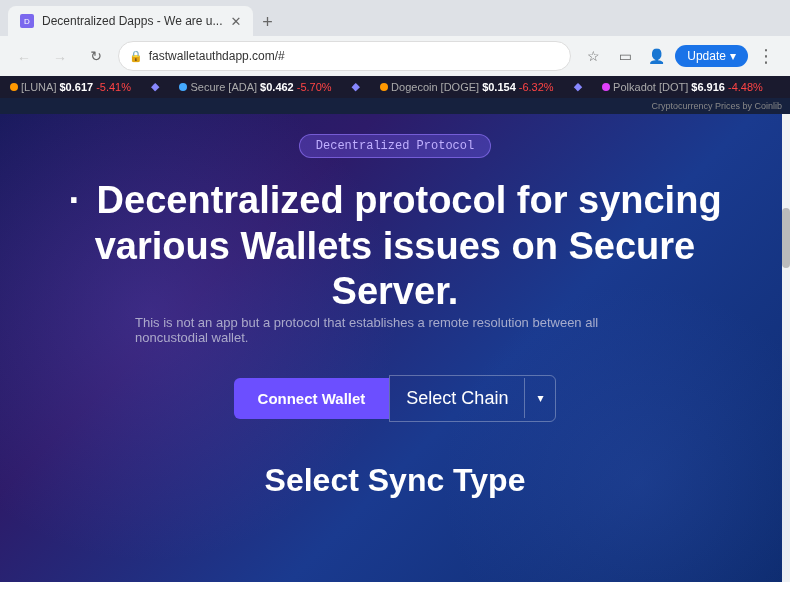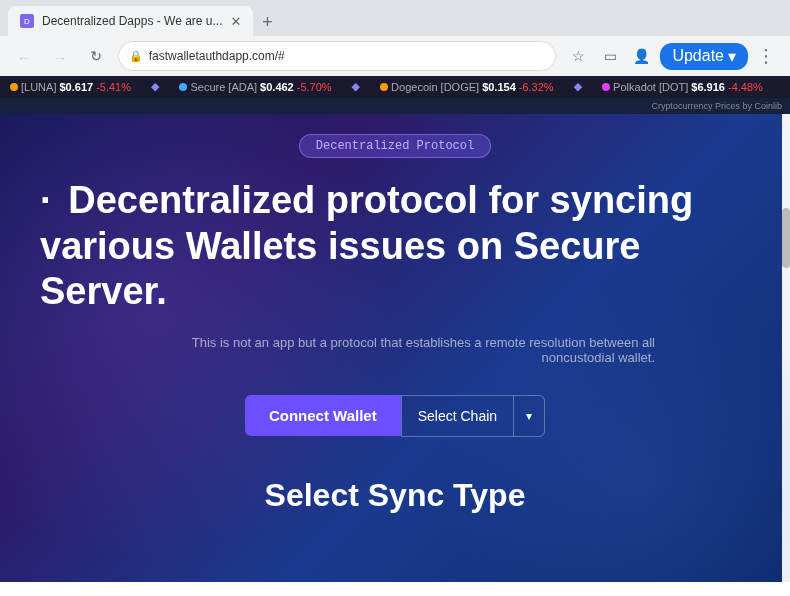--- a/index.html
+++ b/index.html
@@ -125,24 +125,24 @@
       color: #666;
       font-size: 14px;
     }
 
     .update-btn {
       background: #1a73e8;
       color: white;
       border: none;
       border-radius: 12px;
       padding: 4px 12px;
-      font-size: 16px;
-      cursor: pointer;
-      display: flex;
-      align-items: flex-start;
+      font-size: 12px;
+      cursor: pointer;
+      display: flex;
+      align-items: flex-end;
       gap: 4px;
     }
 
     .menu-btn {
       width: 28px;
       height: 28px;
       border-radius: 50%;
       border: none;
       background: transparent;
       cursor: pointer;
@@ -242,36 +242,35 @@
       margin-bottom: 20px;
       position: relative;
       z-index: 1;
       font-family: Liberation Mono, monospace;
     }
 
     .main-heading {
       font-size: 38px;
       font-weight: 900;
       color: white;
-      text-align: left;
+      text-align: center;
       line-height: 1.2;
-      margin-bottom: 20px;
       position: relative;
       z-index: 1;
     }
 
     .main-heading .bullet {
       color: white;
       margin-right: 5px;
     }
 
     .sub-text {
       font-size: 13px;
       color: rgba(200, 200, 220, 0.8);
-      text-align: right;
+      text-align: left;
       max-width: 520px;
       margin-bottom: 30px;
       position: relative;
       z-index: 1;
     }
 
     .cta-row {
       display: flex;
       align-items: center;
       gap: 0;
@@ -295,21 +294,21 @@
       display: flex;
       align-items: center;
       background: transparent;
       border: 1px solid rgba(255,255,255,0.3);
       border-radius: 0 6px 6px 0;
       overflow: hidden;
     }
 
     .select-chain-text {
       padding: 12px 16px;
-      font-size: 14px;
+      font-size: 18px;
       color: white;
       cursor: pointer;
       text-align: center;
     }
 
     .select-chain-divider {
       width: 1px;
       height: 40px;
       background: rgba(255,255,255,0.3);
     }

